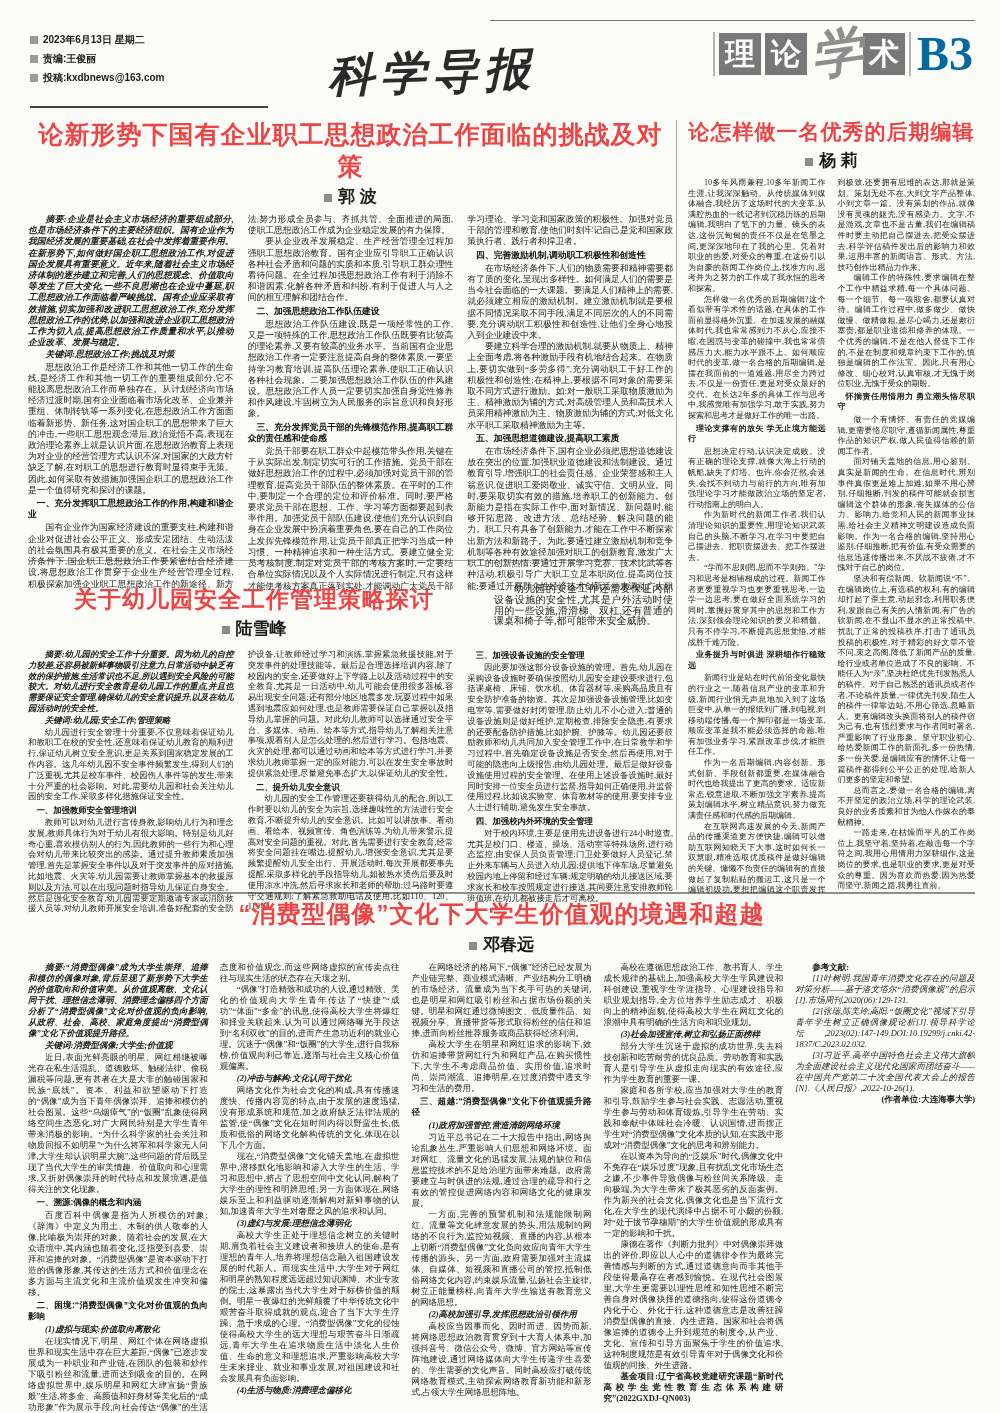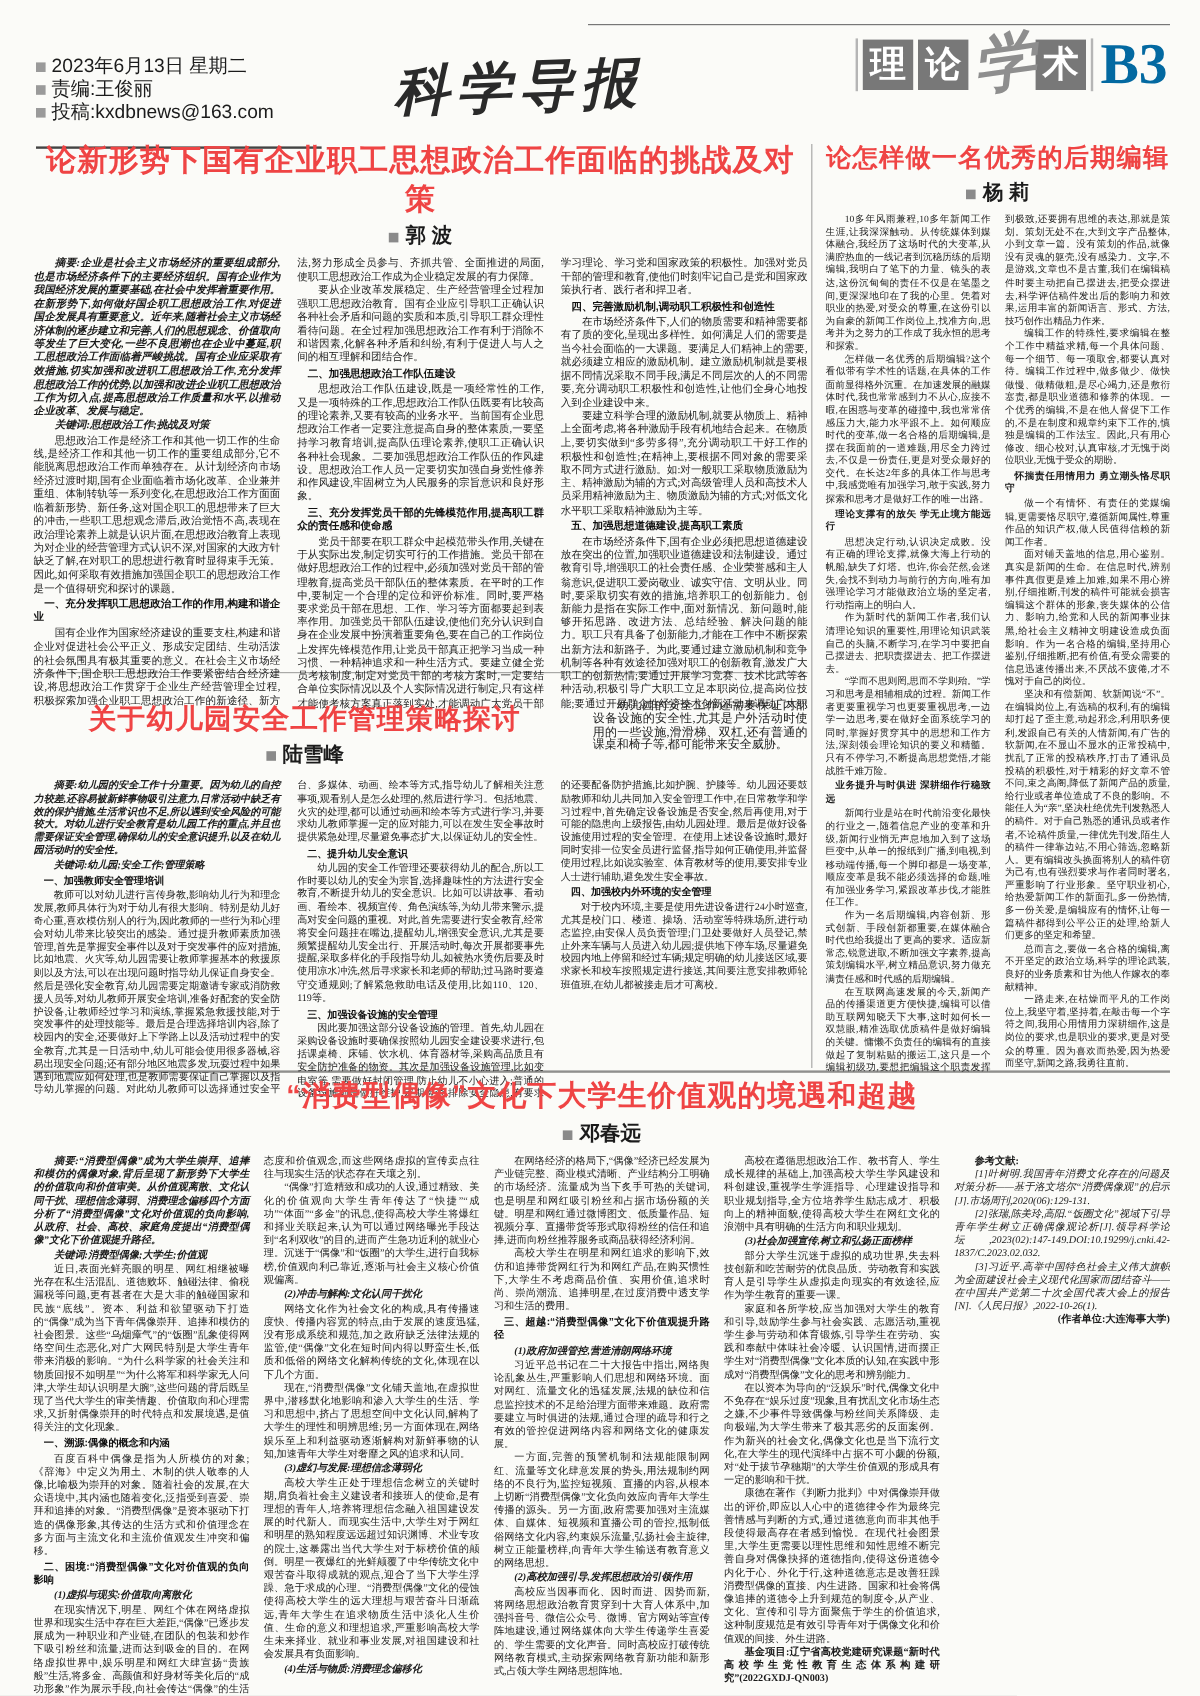--- a/index.html
+++ b/index.html
@@ -1,21 +1,21 @@
 <!DOCTYPE html>
 <html><head>
 <meta charset="utf-8">
 <style>
   html,body{margin:0;padding:0;background:#e8e8e6;}
   .page{position:relative;width:1000px;height:1413px;background:#fbfbf8;margin:0 auto;
         font-family:"Liberation Serif","DejaVu Serif",serif;color:#1b1b1b;overflow:hidden;}
   
   .masthead{position:absolute;left:28px;top:16px;width:947px;height:100px;}
-  .mh-left{position:absolute;left:2px;top:30px;width:240px;font-family:"Liberation Sans","DejaVu Sans",sans-serif;
-           font-size:16px;font-weight:400;line-height:19px;}
+  .mh-left{position:absolute;left:2px;top:14px;width:240px;font-family:"Liberation Sans","DejaVu Sans",sans-serif;
+           font-size:10px;font-weight:700;line-height:19px;}
   .mh-left .line{display:flex;align-items:center;gap:5px;white-space:nowrap;}
   .msq{display:inline-block;width:8px;height:8px;background:#9a9a9a;flex:0 0 auto;}
   .mh-underline{position:absolute;left:0;top:76px;width:238px;border-top:2px solid #444;}
   .mh-logo{position:absolute;left:300px;top:26px;font-family:"DejaVu Serif","Liberation Serif",serif;
            font-size:46px;font-weight:900;font-style:italic;letter-spacing:6px;color:#2a2a2a;
            transform:rotate(-2deg);}
   .mh-topline{position:absolute;left:462px;top:4px;right:0;border-top:1.5px solid #777;}
   .badge-row{position:absolute;right:2px;top:16px;display:flex;align-items:center;gap:4px;}
   .vbar{width:2px;height:44px;background:#b5b5b5;}
   .badge{display:inline-block;width:42px;height:42px;background:#787878;color:#fff;
@@ -167,20 +167,21 @@
         <h1 class="t1">关于幼儿园安全工作管理策略探讨</h1>
         <div class="byline">
           <span class="bsq"></span><span>陆雪峰</span>
         </div>
       </div>
       <div class="a3side">幼儿园的安全工作还需要保证内部设备设施的安全性,尤其是户外活动时使用的一些设施,滑滑梯、双杠,还有普通的课桌和椅子等,都可能带来安全威胁。</div>
     </div>
     <div class="cols c3">
         <div class="blk abs">摘要:幼儿园的安全工作十分重要。因为幼儿的自控力较差,还容易被新鲜事物吸引注意力,日常活动中缺乏有效的保护措施,生活常识也不足,所以遇到安全风险的可能较大。对幼儿进行安全教育是幼儿园工作的重点,并且也需要保证安全管理,确保幼儿的安全意识提升,以及在幼儿园活动时的安全性。</div>
         <div class="blk kw">关键词:幼儿园;安全工作;管理策略</div>
+        <div class="blk p">幼儿园进行安全管理十分重要,不仅意味着保证幼儿和教职工在校的安全性,还意味着保证幼儿教育的顺利进行,保证幼儿树立安全意识,更是关系到国家稳定发展的工作内容。这几年幼儿园不安全事件频繁发生,得到人们的广泛重视,尤其是校车事件、校园伤人事件等的发生,带来十分严重的社会影响。对此,需要幼儿园和社会关注幼儿园的安全工作,采取多样化措施保证安全性。</div>
         <div class="blk h">一、加强教师安全管理培训</div>
         <div class="blk p">教师可以对幼儿进行言传身教,影响幼儿行为和理念发展,教师具体行为对于幼儿有很大影响。特别是幼儿好奇心重,喜欢模仿别人的行为,因此教师的一些行为和心理会对幼儿带来比较突出的感染。通过提升教师素质加强管理,首先是掌握安全事件以及对于突发事件的应对措施,比如地震、火灾等,幼儿园需要让教师掌握基本的救援原则以及方法,可以在出现问题时指导幼儿保证自身安全。然后是强化安全教育,幼儿园需要定期邀请专家或消防救援人员等,对幼儿教师开展安全培训,准备好配套的安全防护设备,让教师经过学习和演练,掌握紧急救援技能,对于突发事件的处理技能等。最后是合理选择培训内容,除了校园内的安全,还要做好上下学路上以及活动过程中的安全教育,尤其是一日活动中,幼儿可能会使用很多器械,容易出现安全问题;还有部分地区地震多发,玩耍过程中如果遇到地震应如何处理,也是教师需要保证自己掌握以及指导幼儿掌握的问题。对此幼儿教师可以选择通过安全平台、多媒体、动画、绘本等方式,指导幼儿了解相关注意事项,观看别人是怎么处理的,然后进行学习。包括地震、火灾的处理,都可以通过动画和绘本等方式进行学习,并要求幼儿教师掌握一定的应对能力,可以在发生安全事故时提供紧急处理,尽量避免事态扩大,以保证幼儿的安全性。</div>
         <div class="blk h">二、提升幼儿安全意识</div>
         <div class="blk p">幼儿园的安全工作管理还要获得幼儿的配合,所以工作时要以幼儿的安全为宗旨,选择趣味性的方法进行安全教育,不断提升幼儿的安全意识。比如可以讲故事、看动画、看绘本、视频宣传、角色演练等,为幼儿带来警示,提高对安全问题的重视。对此,首先需要进行安全教育,经常将安全问题挂在嘴边,提醒幼儿,增强安全意识,尤其是要频繁提醒幼儿安全出行、开展活动时,每次开展都要事先提醒,采取多样化的手段指导幼儿,如被热水烫伤后要及时使用凉水冲洗,然后寻求家长和老师的帮助;过马路时要遵守交通规则;了解紧急救助电话及使用,比如110、120、119等。</div>
         <div class="blk h">三、加强设备设施的安全管理</div>
         <div class="blk p">因此要加强这部分设备设施的管理。首先,幼儿园在采购设备设施时要确保按照幼儿园安全建设要求进行,包括课桌椅、床铺、饮水机、体育器材等,采购高品质且有安全防护准备的物资。其次是加强设备设施管理,比如变电室等,需要做好封闭管理,防止幼儿不小心进入;普通的设备设施则是做好维护,定期检查,排除安全隐患,有要求的还要配备防护措施,比如护腕、护膝等。幼儿园还要鼓励教师和幼儿共同加入安全管理工作中,在日常教学和学习过程中,首先确定设备设施是否安全,然后再使用,对于可能的隐患向上级报告,由幼儿园处理。最后是做好设备设施使用过程的安全管理。在使用上述设备设施时,最好同时安排一位安全员进行监督,指导如何正确使用,并监督使用过程,比如说实验室、体育教材等的使用,要安排专业人士进行辅助,避免发生安全事故。</div>
         <div class="blk h">四、加强校内外环境的安全管理</div>
         <div class="blk p">对于校内环境,主要是使用先进设备进行24小时巡查,尤其是校门口、楼道、操场、活动室等特殊场所,进行动态监控,由安保人员负责管理;门卫处要做好人员登记,禁止外来车辆与人员进入幼儿园;提供地下停车场,尽量避免校园内地上停留和经过车辆;规定明确的幼儿接送区域,要求家长和校车按照规定进行接送,其间要注意安排教师轮班值班,在幼儿都被接走后才可离校。</div>
       </div>
   </section>

